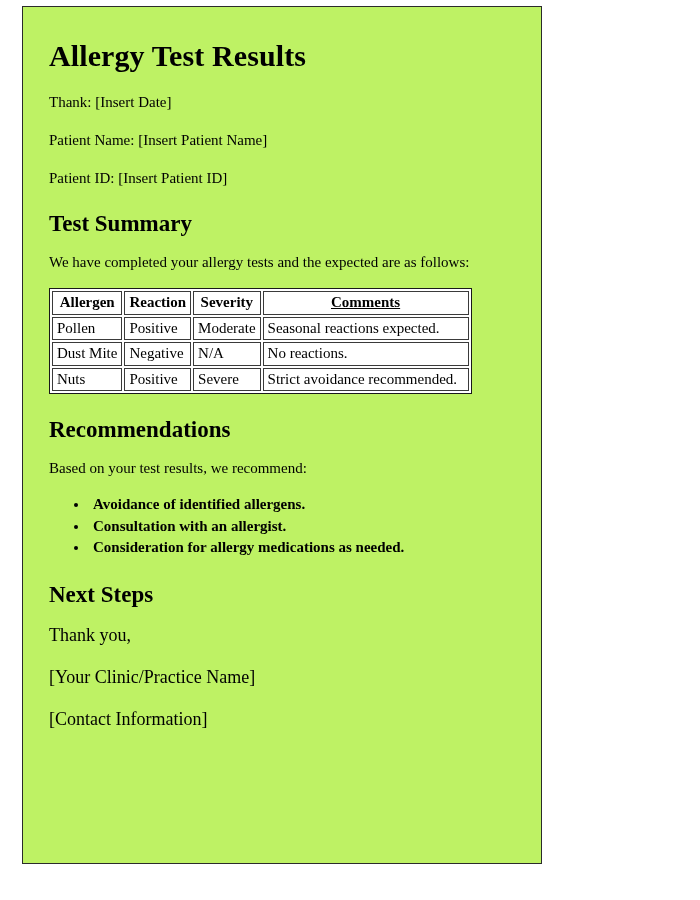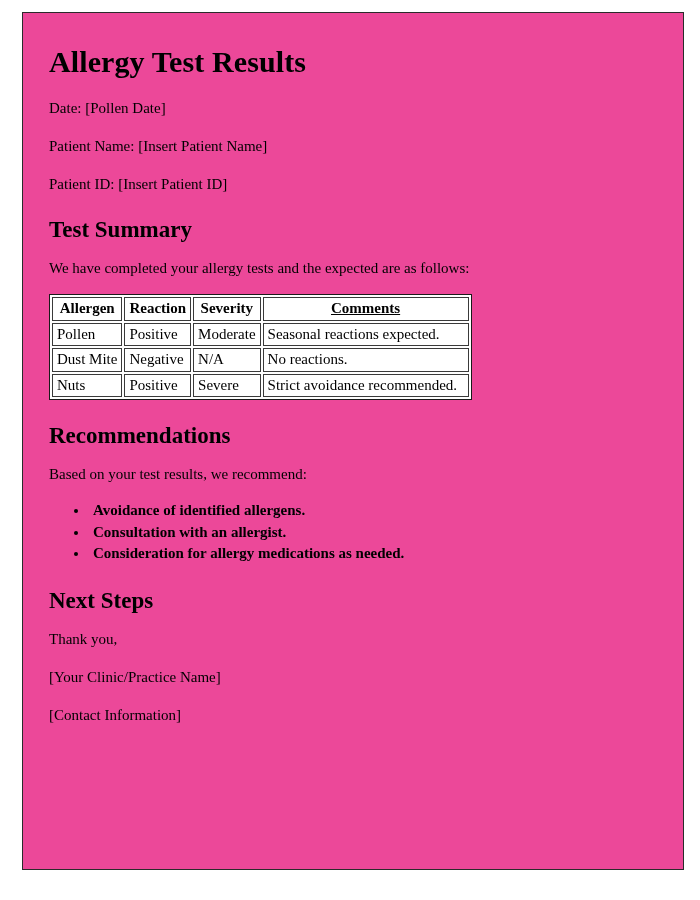--- a/index.html
+++ b/index.html
@@ -10,25 +10,25 @@
   body {
     width: 700px;
     height: 900px;
     overflow: hidden;
     font-family: "Liberation Serif", "DejaVu Serif", serif;
     color: #000000;
   }
   .page-sheet {
     position: absolute;
     left: 22px;
-    top: 12px;
-    width: 662px;
+    top: 6px;
+    width: 520px;
     height: 858px;
     border: 1px solid #2b2b2b;
-    background: #ec4899;
+    background: #bef264;
     box-sizing: border-box;
   }
   .page-inner {
     padding: 24px 26px 0 26px;
   }
   .doc-title {
     font-size: 30px;
     font-weight: bold;
     line-height: 1.15;
     margin: 8px 0 18px 0;
@@ -84,34 +84,34 @@
     font-size: 15px;
     line-height: 1.45;
     list-style-type: disc;
     font-weight: bold;
   }
   .rec-list li {
     margin: 0;
     padding-left: 4px;
   }
   .signoff {
-    font-size: 15px;
+    font-size: 18px;
     line-height: 1.35;
     margin: 8px 0 18px 0;
   }
 </style>
 </head>
 <body>
 
 <div class="page-sheet">
   <div class="page-inner">
 
     <h1 class="doc-title">Allergy Test Results</h1>
 
-    <p class="meta-line">Date: [Pollen Date]</p>
+    <p class="meta-line">Thank: [Insert Date]</p>
     <p class="meta-line">Patient Name: [Insert Patient Name]</p>
     <p class="meta-line">Patient ID: [Insert Patient ID]</p>
 
     <h2 class="section-heading">Test Summary</h2>
 
     <p class="body-text tight">We have completed your allergy tests and the expected are as follows:</p>
 
     <table class="results-table">
       <thead>
         <tr>

